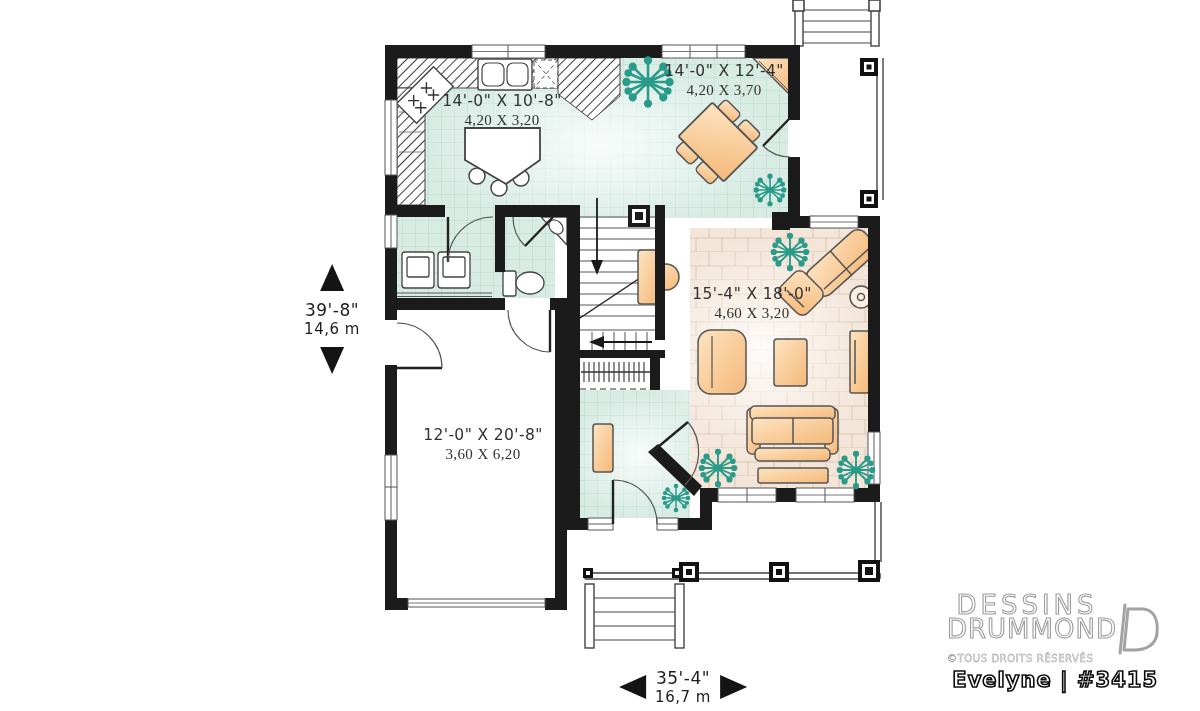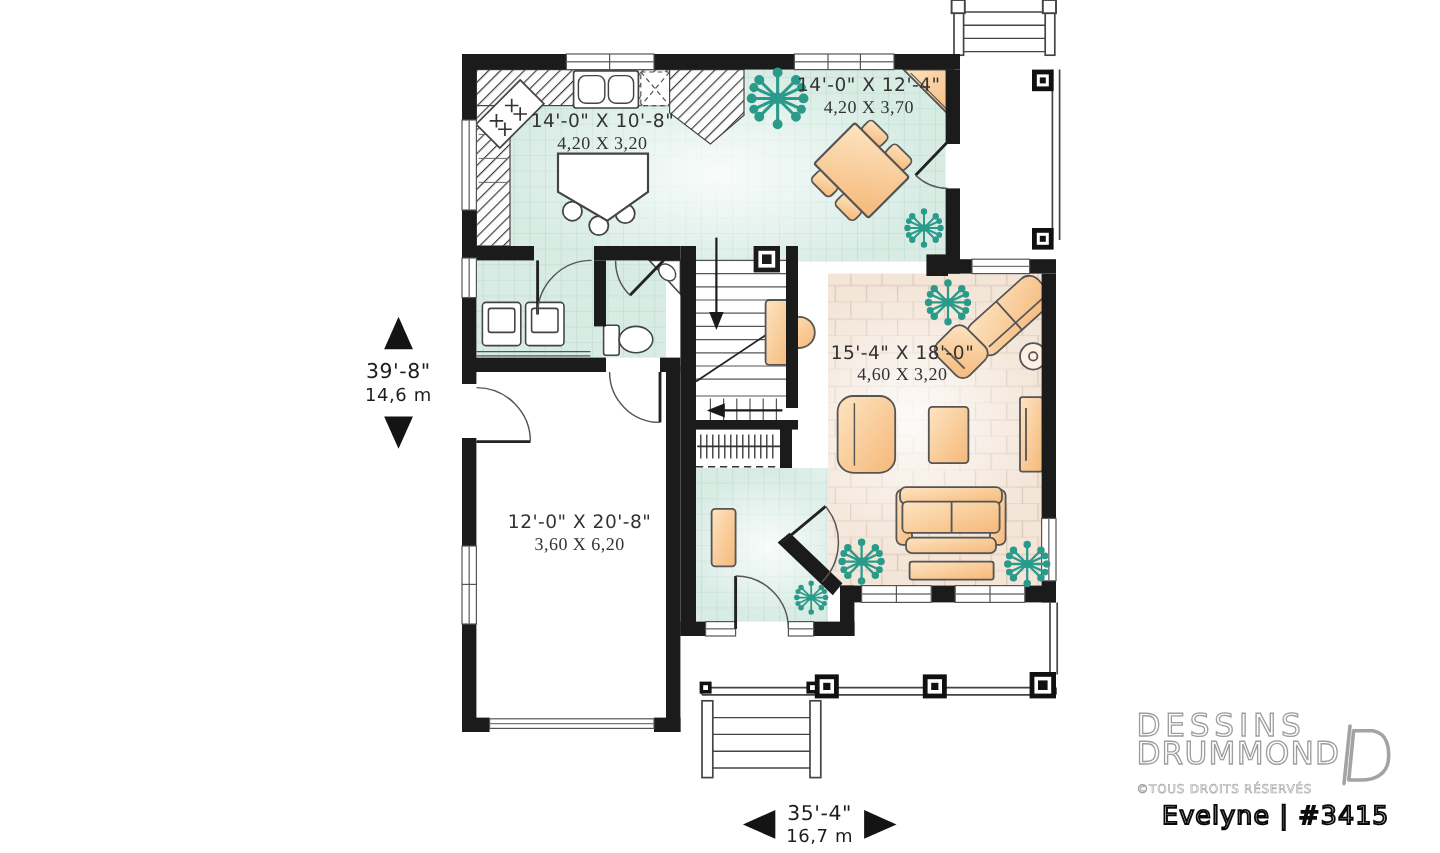--- a/index.html
+++ b/index.html
@@ -18,27 +18,27 @@
   .dim .l1{font-size:17px;line-height:20px;letter-spacing:.5px;}
   .dim .l2{font-size:15px;line-height:18px;letter-spacing:.5px;}
   .tri{width:0;height:0;}
   .tri-up{border-left:12px solid transparent;border-right:12px solid transparent;border-bottom:27px solid #141414;}
   .tri-down{border-left:12px solid transparent;border-right:12px solid transparent;border-top:27px solid #141414;}
   .tri-left{border-top:12px solid transparent;border-bottom:12px solid transparent;border-right:27px solid #141414;}
   .tri-right{border-top:12px solid transparent;border-bottom:12px solid transparent;border-left:27px solid #141414;}
   .brand{position:absolute;right:40px;top:594px;}
   .brand-row{display:flex;align-items:center;gap:7px;}
   .brand-text{width:160px;}
-  .brand-l1{font-size:26px;line-height:23px;letter-spacing:4px;
+  .brand-l1{font-size:26px;line-height:23px;letter-spacing:4px;text-align:center;
             color:#fff;-webkit-text-stroke:1.1px #9e9e9e;}
   .brand-l2{font-size:26px;line-height:24px;letter-spacing:1px;text-align:center;
             color:#fff;-webkit-text-stroke:1.1px #9e9e9e;}
   .brand-rights{font-size:10px;letter-spacing:.6px;margin-top:12px;text-align:left;white-space:nowrap;
             color:#fff;-webkit-text-stroke:.5px #9e9e9e;}
-  .brand-plan{margin-top:4px;text-align:right;font-size:21px;font-weight:normal;letter-spacing:1px;
+  .brand-plan{margin-top:4px;text-align:right;font-size:21px;font-weight:bold;letter-spacing:1px;
             color:#fff;-webkit-text-stroke:1.6px #0a0a0a;padding-right:2px;white-space:nowrap;}
 </style>
 </head>
 <body>
 
 <div class="stage">
 
 <svg class="plan-svg" width="1200" height="711" viewBox="0 0 1200 711">
   <defs>
     <pattern id="tile" width="13" height="13" patternUnits="userSpaceOnUse">

